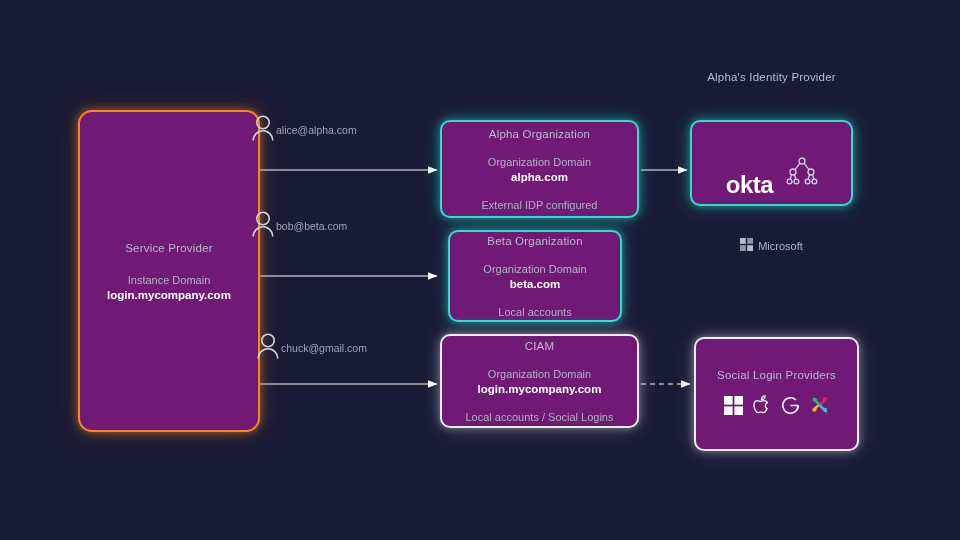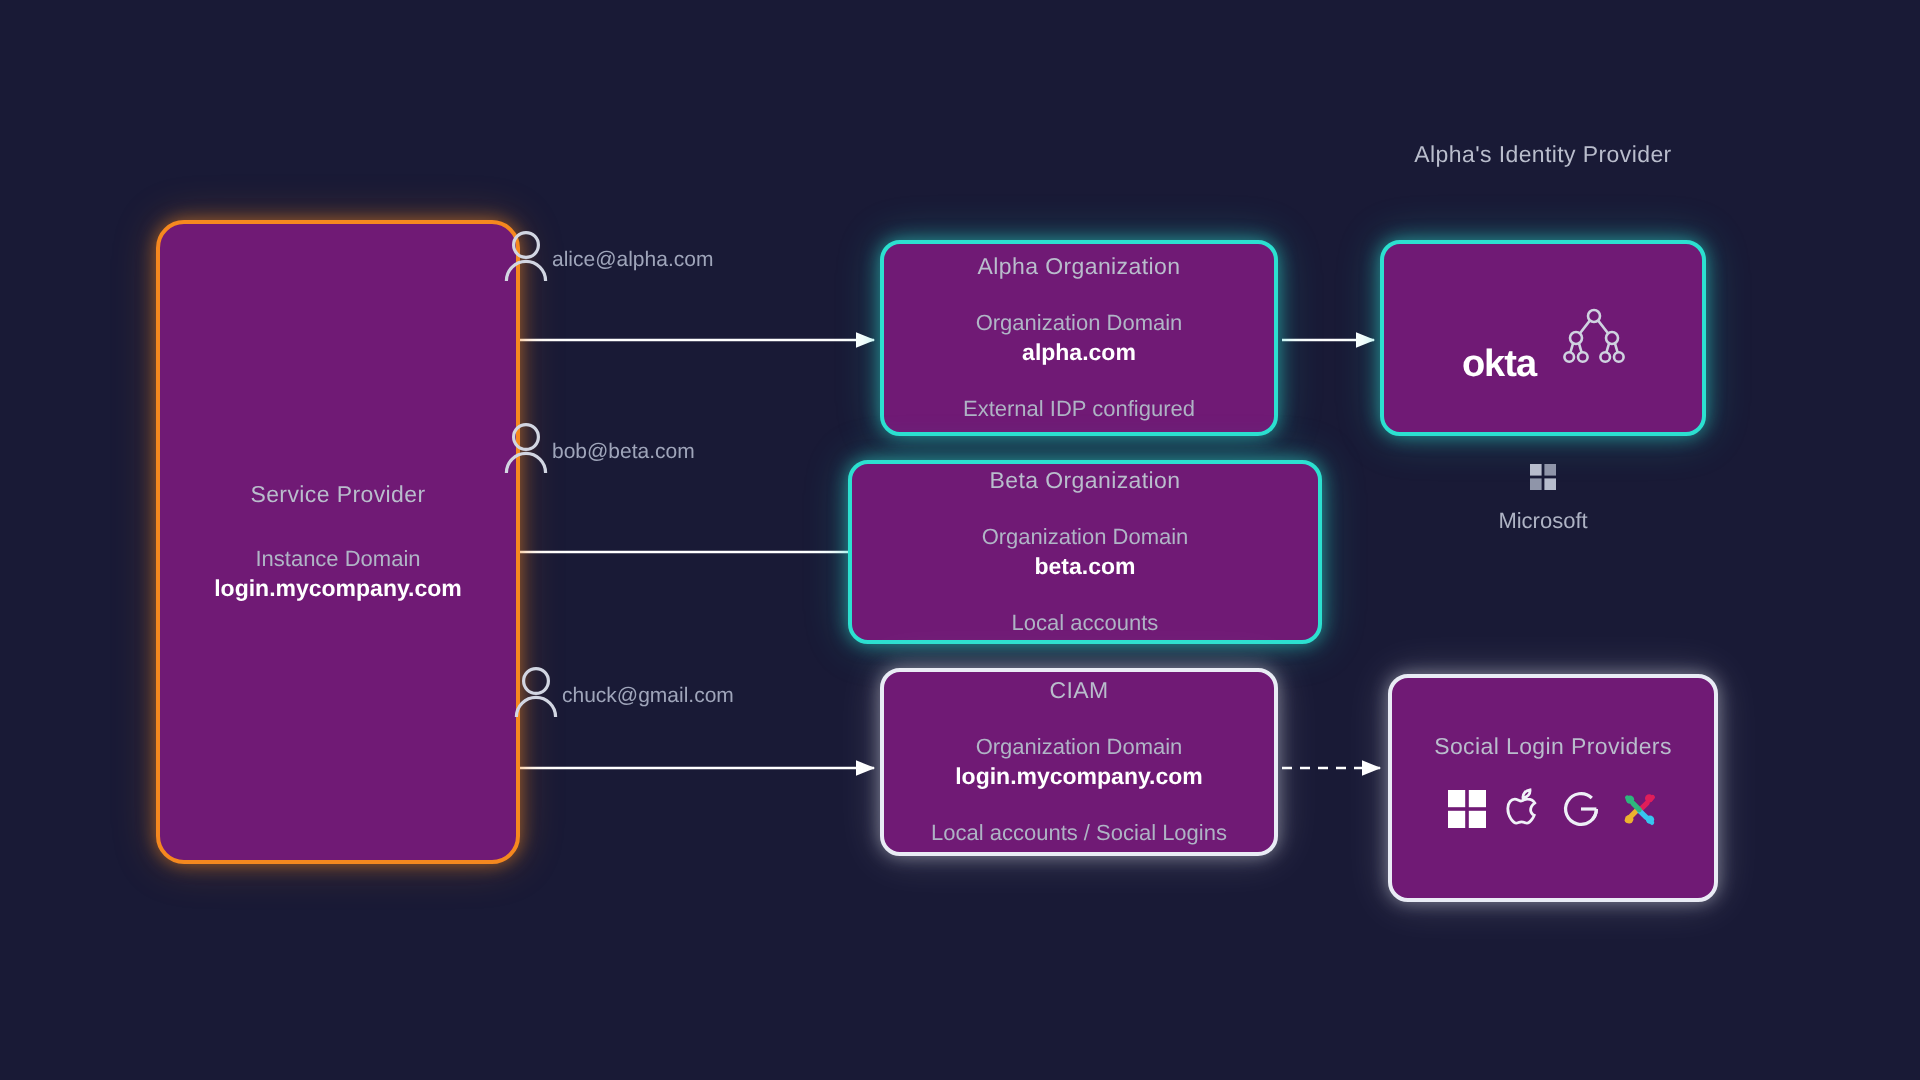--- a/index.html
+++ b/index.html
@@ -78,25 +78,25 @@
   
   #sp {
     left: 78px;
     top: 110px;
     width: 182px;
     height: 322px;
   }
 
   
   #alpha-org { left: 440px; top: 120px; width: 199px; height: 98px; }
-  #beta-org  { left: 424px; top: 230px; width: 237px; height: 92px; }
+  #beta-org  { left: 448px; top: 230px; width: 174px; height: 92px; }
   #ciam      { left: 440px; top: 334px; width: 199px; height: 94px; }
 
   
-  #alpha-idp { left: 690px; top: 120px; width: 163px; height: 98px; gap: 32px; }
+  #alpha-idp { left: 690px; top: 120px; width: 163px; height: 86px; gap: 32px; }
   #social    { left: 694px; top: 337px; width: 165px; height: 114px; }
 
   
   .user {
     position: absolute;
     display: flex;
     flex-direction: row;
     align-items: center;
     width: 150px;
   }
@@ -111,33 +111,32 @@
   #user-chuck { left: 255px; top: 332px; }
 
   
   .logo-row {
     display: flex;
     align-items: center;
     justify-content: center;
     gap: 14px;
   }
   .okta-word {
-    font-size: 19px;
+    font-size: 24px;
     font-weight: bold;
     color: #ffffff;
     letter-spacing: -0.5px;
     margin-top: 24px;
   }
   .ms-row {
     display: flex;
     align-items: center;
     justify-content: center;
     gap: 5px;
     margin-top: 6px;
-    flex-direction: column;
   }
   .ms-word { font-size: 11px; color: #aeb3c4; }
 
   .social-row {
     display: flex;
     align-items: center;
     justify-content: center;
     gap: 10px;
     margin-top: 14px;
   }

